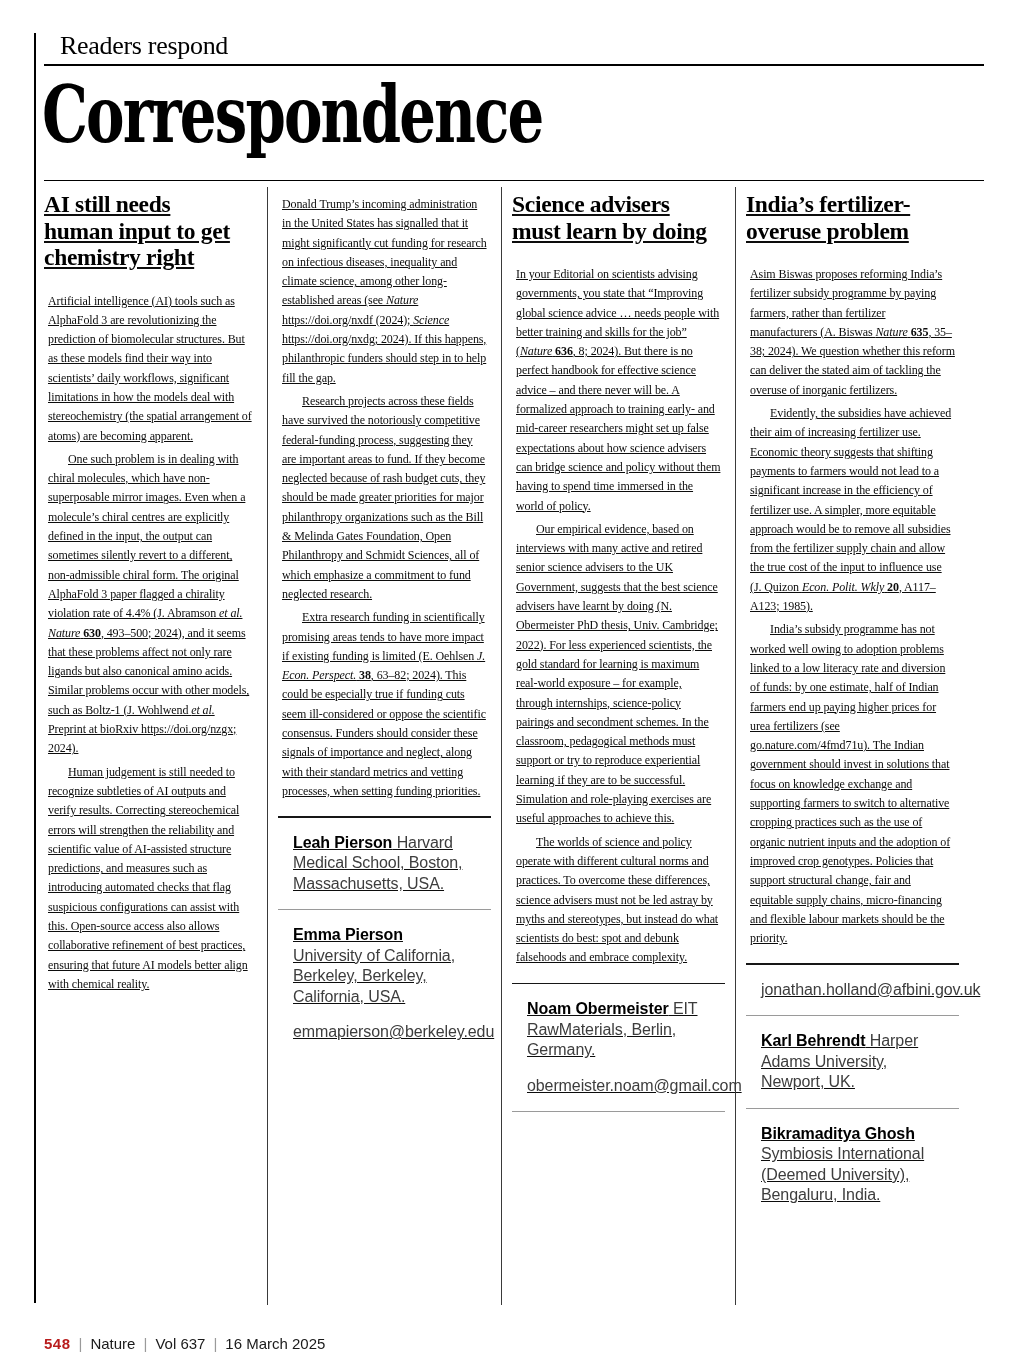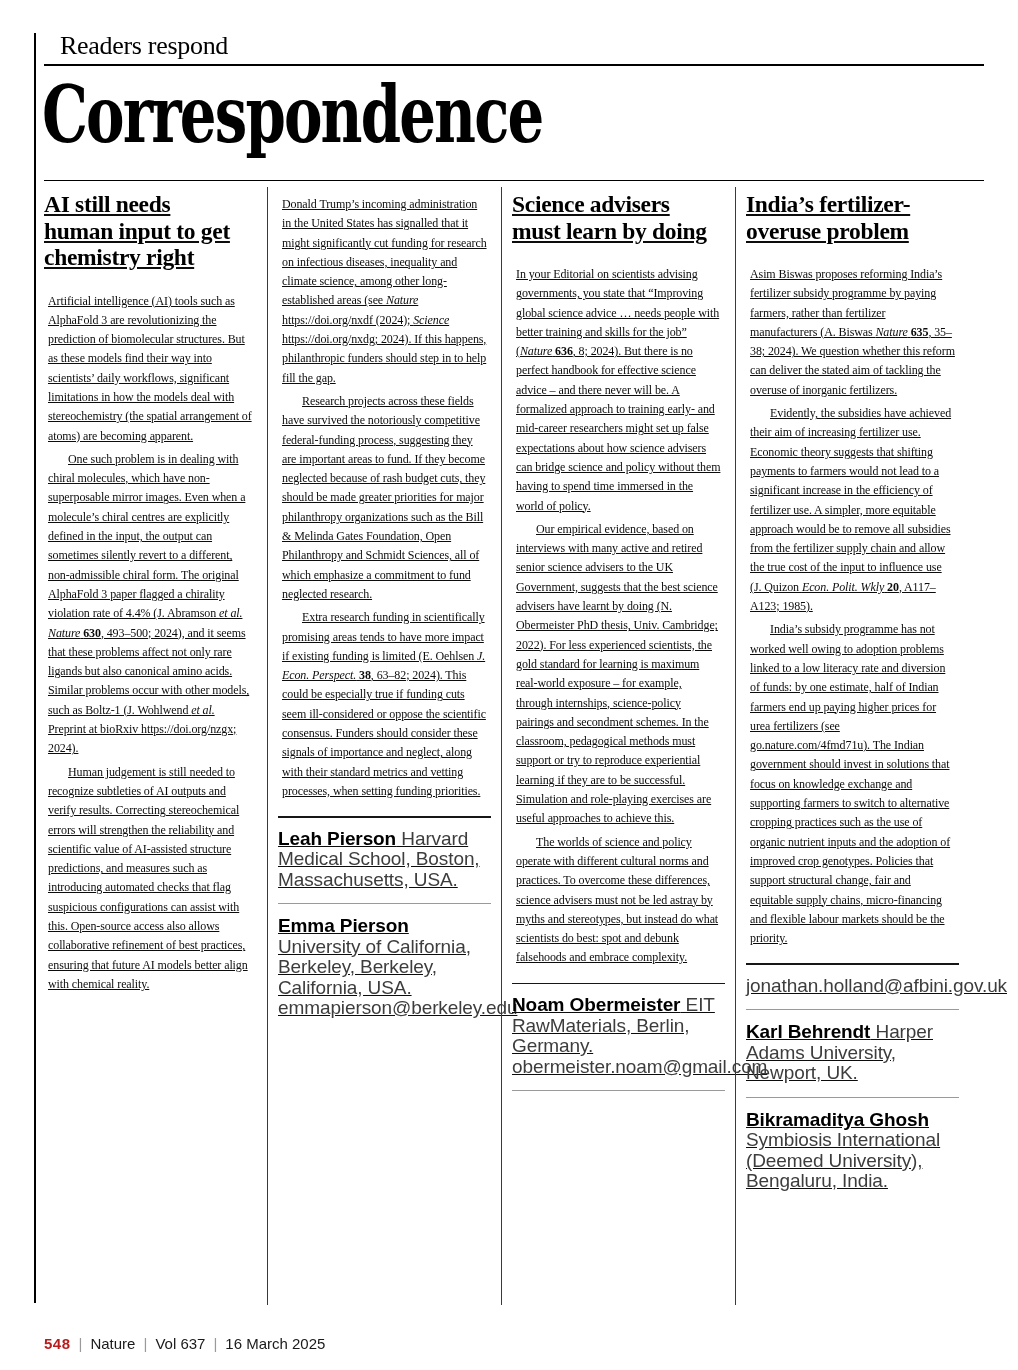--- a/index.html
+++ b/index.html
@@ -62,23 +62,23 @@
     margin:4px;
     font-size:12px; line-height:19.3px;
     letter-spacing:-0.1px;
     text-align:left;
   }
   p.body + p.body { text-indent:20px; }
   .sig { margin:0; }
   .sig-rule { height:1.5px; background:#161616; margin:15px 0 11px 0; }
   .sig-rule.gray { height:1px; background:#9a9a9a; margin:13px 0 12px 0; }
   .sig-text, .sig-email {
-    margin:0;
+    margin:15px;
     font-family:"Liberation Sans", sans-serif;
-    font-size:19px; line-height:20.5px;
+    font-size:16px; line-height:20.5px;
     color:#3d3d3d;
     letter-spacing:-0.1px;
   }
   .sig-text b { color:#000; }
   .footer {
     margin:30px 0 0 44px;
     font-family:"Liberation Sans", sans-serif;
     font-size:15px; color:#1a1a1a;
   }
   .footer .pg { font-weight:700; color:#b91c1c; letter-spacing:0.5px; }

